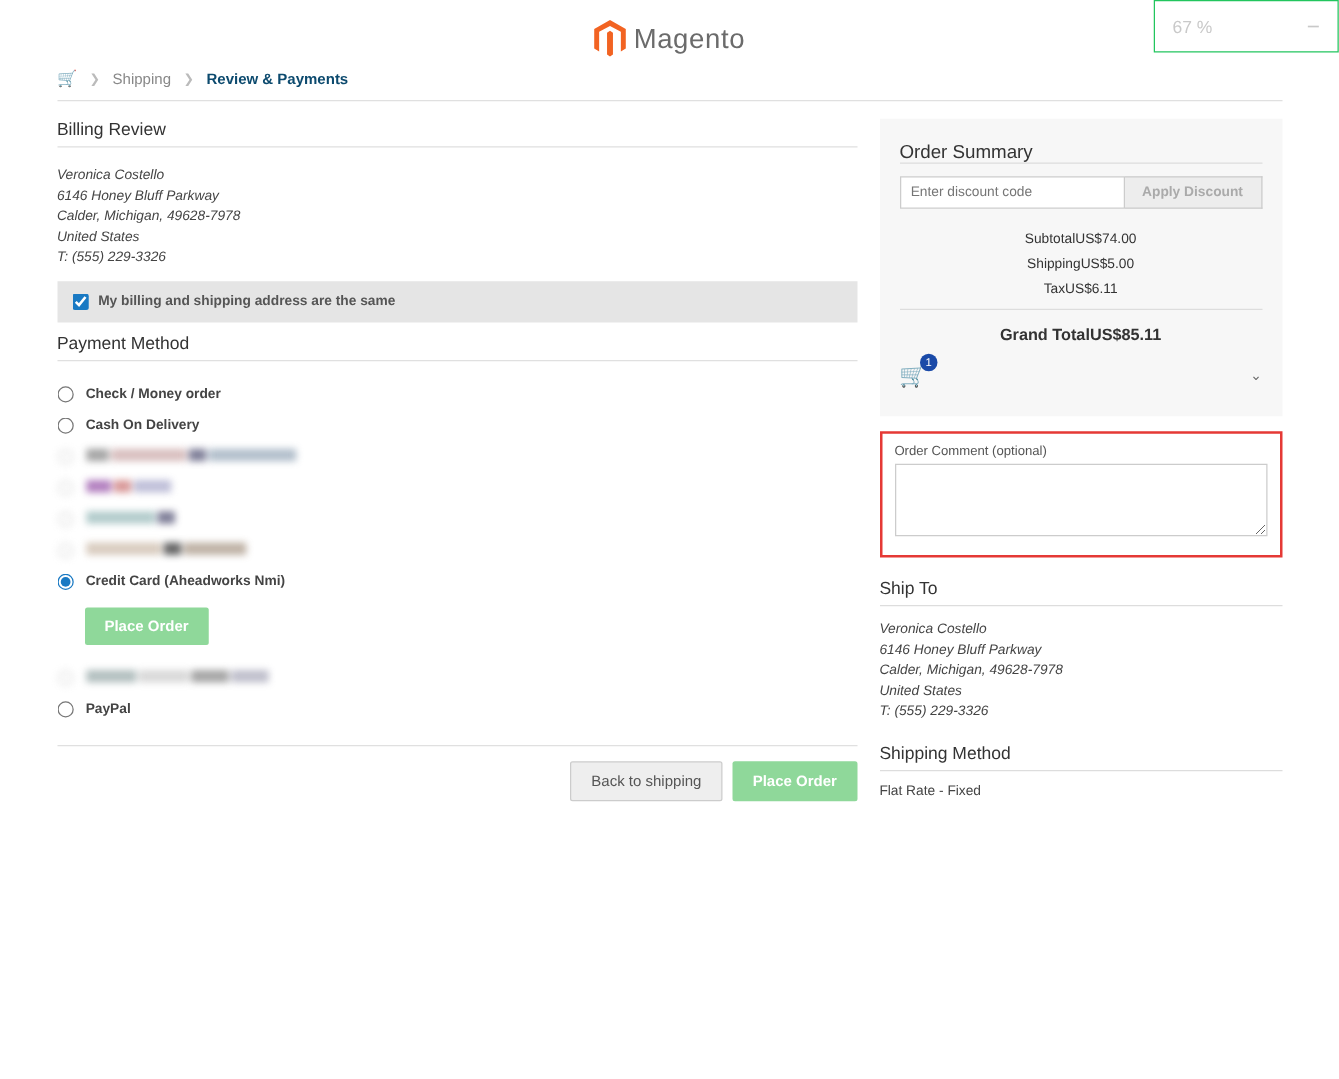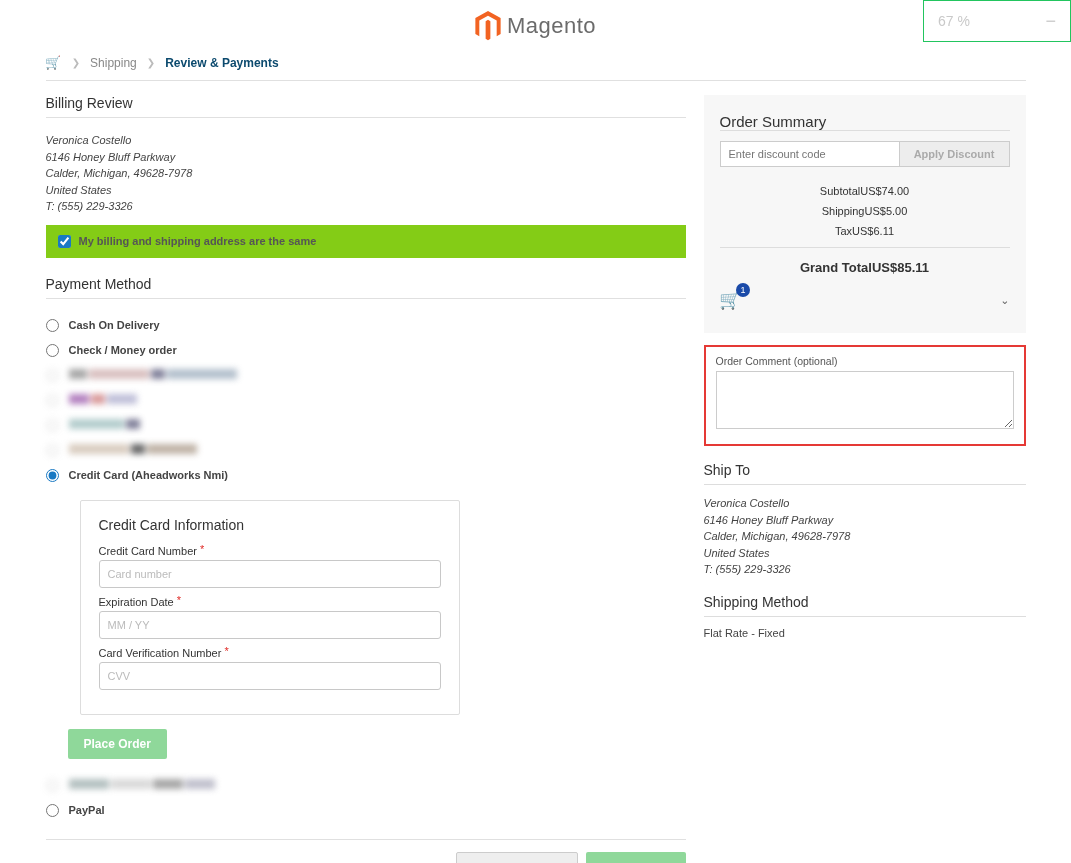--- a/index.html
+++ b/index.html
@@ -1,31 +1,31 @@
 <!DOCTYPE html>
 <html><head>
 <meta charset="utf-8">
 <style>
 *{box-sizing:border-box;margin:0;padding:0}
 body{font-family:Arial,Helvetica,sans-serif;font-size:12px;color:#333;background:#fff;width:1071px}
-.topbar{display:flex;justify-content:space-between;align-items:flex-end;padding:4px 30px;height:45px}
+.topbar{display:flex;justify-content:space-between;align-items:flex-start;padding:16px 30px;height:45px}
 .logo-wrap{margin:0 auto;display:flex;align-items:center;gap:6px}
 .logo-text{font-size:22px;font-weight:300;color:#6b6b6b;letter-spacing:.5px}
 .zoom-box{position:absolute;right:0;top:0;width:148px;height:42px;border:1px solid #22c55e;display:flex;align-items:center;justify-content:space-between;padding:0 14px;color:#c9c9c9;font-size:14px}
 .container{width:1000px;margin:0 auto;padding:0 10px}
 .crumbs{display:flex;align-items:center;gap:10px;padding:10px 0;border-bottom:1px solid #e0e0e0;color:#888;font-size:12px}
 .crumbs .active{font-weight:bold;color:#0c4a6e}
 .chev{color:#bbb;font-size:10px}
 .layout{display:flex;gap:18px;padding-top:14px}
 .left{flex:1;max-width:655px}
 .right{width:322px}
 .sec-title{font-size:14px;color:#333;margin-bottom:6px;padding-bottom:3px}
 .left .sec-title{border-bottom:1px solid #e0e0e0;padding-bottom:6px;margin-bottom:14px}
 .addr{font-style:italic;color:#444;line-height:1.5;font-size:11px;margin-bottom:10px}
-.same-box{background:#84cc16;padding:10px 12px;display:flex;align-items:center;gap:8px;margin-bottom:18px;font-size:11px;font-weight:bold;color:#555}
+.same-box{background:#e5e5e5;padding:10px 12px;display:flex;align-items:center;gap:8px;margin-bottom:8px;font-size:11px;font-weight:bold;color:#555}
 .same-box input{accent-color:#1979c3}
 .pay-list{margin-top:8px}
 .pay-item{display:flex;align-items:center;gap:10px;padding:6px 0;font-size:11px;font-weight:bold;color:#444}
 .pay-item input[type=radio]{width:13px;height:13px;accent-color:#1979c3}
 .blur{filter:blur(3px);opacity:.75}
 .blur-chip{display:inline-block;height:10px;margin-right:2px}
 .cc-box{margin:12px 0 14px 34px;border:1px solid #ddd;padding:16px 18px;width:380px;border-radius:2px}
 .cc-box h3{font-size:14px;font-weight:400;color:#333;margin-bottom:12px}
 .fld-label{font-size:11px;color:#333;margin-bottom:3px;display:block}
 .req{color:#e02b27;font-size:11px;position:relative;top:-2px}
@@ -91,25 +91,25 @@
       </div>
       <div class="same-box">
         <input type="checkbox" checked="" style="">
         <span>My billing and shipping address are the same</span>
       </div>
 
       <div class="sec-title">Payment Method</div>
       <div class="pay-list">
         <label class="pay-item">
             <input type="radio" name="pm" style="">
+            <span>Check / Money order</span>
+          </label>
+        <label class="pay-item">
+            <input type="radio" name="pm" style="">
             <span>Cash On Delivery</span>
-          </label>
-        <label class="pay-item">
-            <input type="radio" name="pm" style="">
-            <span>Check / Money order</span>
           </label>
 
         <div class="pay-item blur">
             <input type="radio" disabled="" style="">
             <span><span class="blur-chip" style="width:18px;background:#888"></span><span class="blur-chip" style="width:60px;background:#caa"></span><span class="blur-chip" style="width:14px;background:#557"></span><span class="blur-chip" style="width:70px;background:#9ab"></span></span>
           </div>
         <div class="pay-item blur">
             <input type="radio" disabled="" style="">
             <span><span class="blur-chip" style="width:20px;background:#95a"></span><span class="blur-chip" style="width:14px;background:#c77"></span><span class="blur-chip" style="width:30px;background:#aac"></span></span>
           </div>
@@ -120,29 +120,20 @@
         <div class="pay-item blur">
             <input type="radio" disabled="" style="">
             <span><span class="blur-chip" style="width:60px;background:#cba"></span><span class="blur-chip" style="width:14px;background:#333"></span><span class="blur-chip" style="width:50px;background:#a98"></span></span>
           </div>
 
         <label class="pay-item">
             <input type="radio" name="pm" checked="" style="">
             <span>Credit Card (Aheadworks Nmi)</span>
           </label>
 
-        <div class="cc-box">
-          <h3>Credit Card Information</h3>
-          <label class="fld-label"><span>Credit Card Number</span> <span class="req">*</span></label>
-          <input class="fld-input" placeholder="Card number" style="">
-          <label class="fld-label"><span>Expiration Date</span> <span class="req">*</span></label>
-          <input class="fld-input" placeholder="MM / YY" style="">
-          <label class="fld-label"><span>Card Verification Number</span> <span class="req">*</span></label>
-          <input class="fld-input" placeholder="CVV" style="">
-        </div>
         <div class="place-inner"><button class="btn btn-primary">Place Order</button></div>
 
         <div class="pay-item blur" style="margin-top:14px">
             <input type="radio" disabled="" style="">
             <span><span class="blur-chip" style="width:40px;background:#9aa"></span><span class="blur-chip" style="width:40px;background:#ccc"></span><span class="blur-chip" style="width:30px;background:#888"></span><span class="blur-chip" style="width:30px;background:#aab"></span></span>
           </div>
 
         <label class="pay-item">
             <input type="radio" name="pm" style="">
             <span>PayPal</span>

